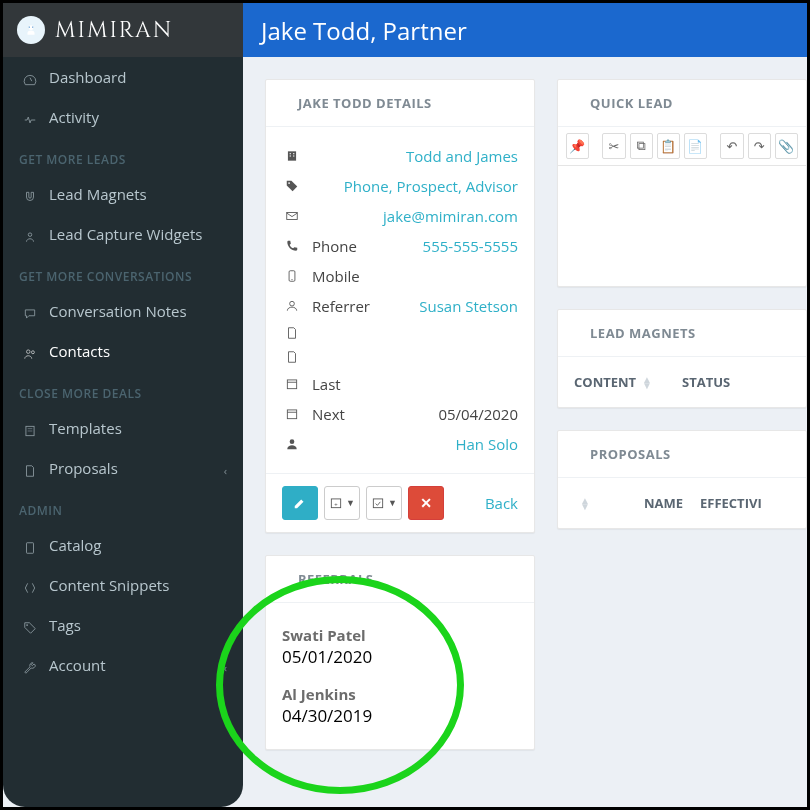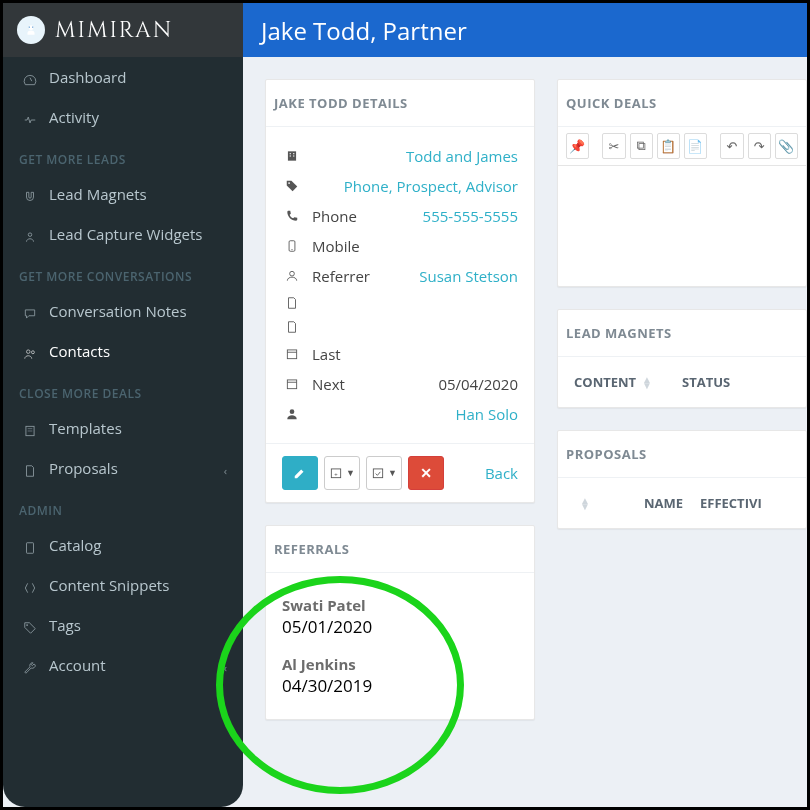--- a/index.html
+++ b/index.html
@@ -110,21 +110,21 @@
 .col-left { width: 270px; flex-shrink: 0; }
 .col-right { flex: 1; min-width: 0; }
 .card {
   background: #fff;
   border-radius: 2px;
   box-shadow: 0 1px 1px rgba(0,0,0,0.05);
   border: 1px solid #e7e7e7;
   margin-bottom: 22px;
 }
 .card-header {
-  padding: 14px 8px;
+  padding: 14px 32px;
   font-size: 13px;
   font-weight: 700;
   color: #7f8a93;
   letter-spacing: 0.5px;
   border-bottom: 1px solid #eef1f4;
 }
 .card-body {
   padding: 14px 16px;
 }
 .detail-row {
@@ -402,20 +402,29 @@
                   <svg class="ic" viewBox="0 0 24 24">
                     <path d="M3 3h8l10 10-8 8L3 11z"></path>
                     <circle cx="7" cy="7" r="1.5" fill="#fff"></circle>
                   </svg>
                 </span>
               <span class="dval" id="tags-val"><a class="link">Phone</a>, <a class="link">Prospect</a>, <a class="link">Advisor</a></span>
             </div>
             <div class="detail-row">
               <span class="di">
                   <svg class="ic" viewBox="0 0 24 24">
+                    <rect x="3" y="6" width="18" height="12" fill="none" stroke="currentColor" stroke-width="1.5"></rect>
+                    <path d="M3 7l9 6 9-6" fill="none" stroke="currentColor" stroke-width="1.5"></path>
+                  </svg>
+                </span>
+              <a class="dval link">jake@mimiran.com</a>
+            </div>
+            <div class="detail-row">
+              <span class="di">
+                  <svg class="ic" viewBox="0 0 24 24">
                     <path d="M6 3c-1 0-2 1-2 2 0 8 7 15 15 15 1 0 2-1 2-2v-3l-5-1-2 2c-3-1-5-3-6-6l2-2-1-5H6z"></path>
                   </svg>
                 </span>
               <span class="dlbl">Phone</span>
               <a class="dval link">555-555-5555</a>
             </div>
             <div class="detail-row">
               <span class="di">
                   <svg class="ic" viewBox="0 0 24 24">
                     <rect x="7" y="3" width="10" height="18" rx="2" fill="none" stroke="currentColor" stroke-width="1.5"></rect>
@@ -514,21 +523,21 @@
               <div class="referral">
                 <div class="r-name">Al Jenkins</div>
                 <div class="r-date">04/30/2019</div>
               </div>
             </div>
         </div>
       </div>
 
       <div class="col-right">
         <div class="card">
-          <div class="card-header">QUICK DEALS</div>
+          <div class="card-header">QUICK LEAD</div>
           <div class="rt-toolbar">
             <button class="rt-btn">📌</button>
             <span style="width:6px"></span>
             <button class="rt-btn">✂</button>
             <button class="rt-btn">⧉</button>
             <button class="rt-btn">📋</button>
             <button class="rt-btn">📄</button>
             <span style="width:6px"></span>
             <button class="rt-btn">↶</button>
             <button class="rt-btn">↷</button>

